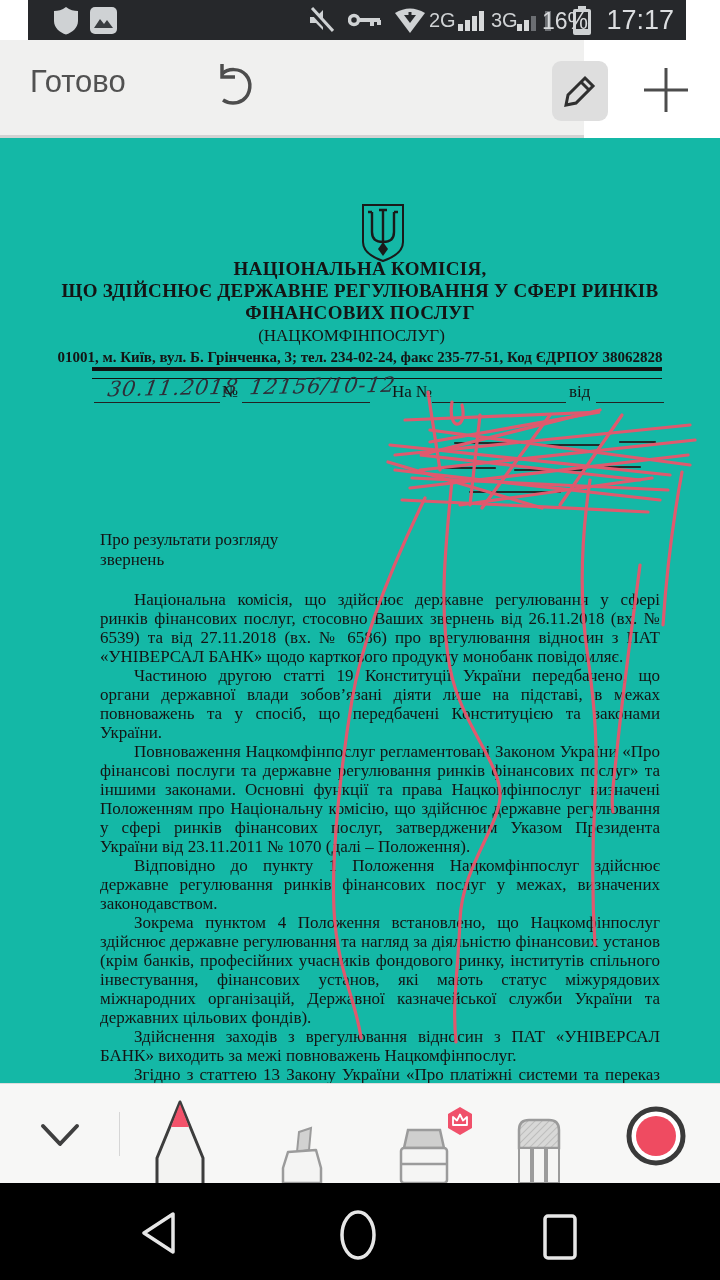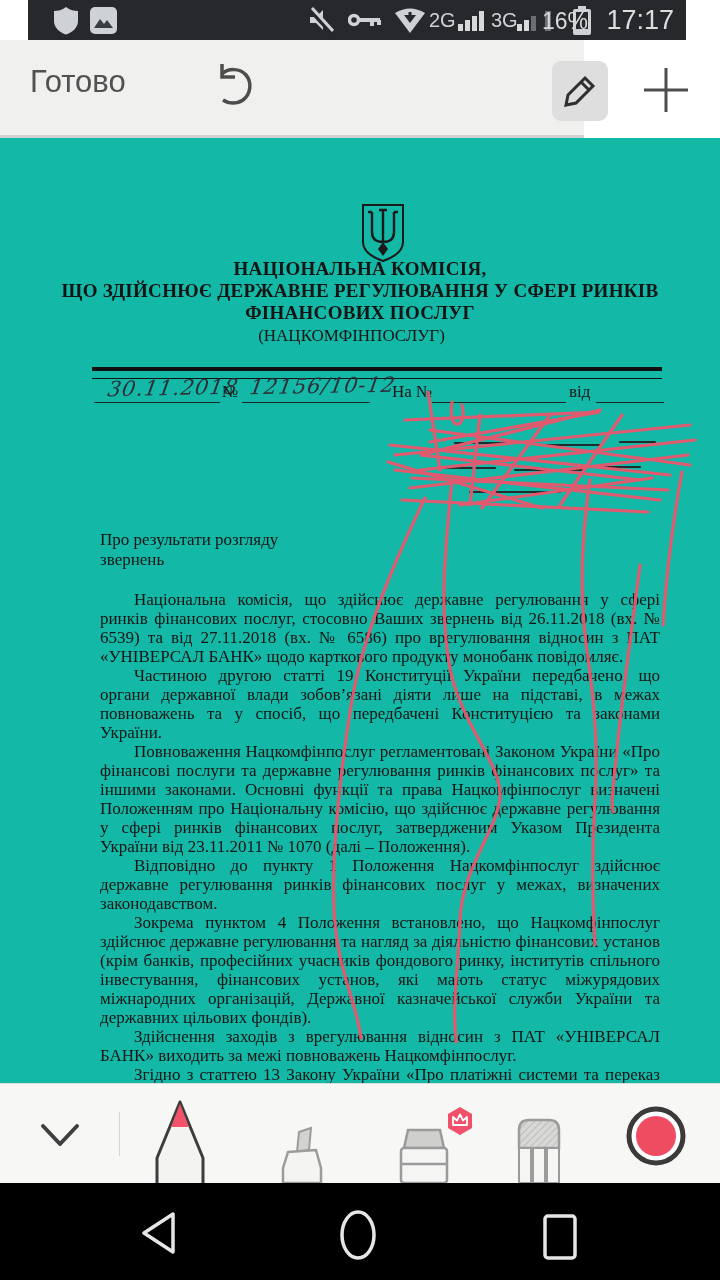--- a/index.html
+++ b/index.html
@@ -120,20 +120,21 @@
   <svg class="abs" style="left:362px;top:66px" width="42" height="58" viewBox="0 0 42 58">
     <path d="M1 1 H41 V38 Q41 50 21 57 Q1 50 1 38 Z" fill="none" stroke="#1a1a1a" stroke-width="2"></path>
     <path d="M21 6 V38 M10 8 V28 Q10 38 21 38 M32 8 V28 Q32 38 21 38 M10 8 H6 M32 8 H36 M17 6 H25" fill="none" stroke="#1a1a1a" stroke-width="2.4"></path>
     <path d="M21 38 L16 45 L21 52 L26 45 Z" fill="#1a1a1a"></path>
   </svg>
 
   <div class="abs hdr" style="top:120px">НАЦІОНАЛЬНА КОМІСІЯ,</div>
   <div class="abs hdr" style="top:142px">ЩО ЗДІЙСНЮЄ ДЕРЖАВНЕ РЕГУЛЮВАННЯ У СФЕРІ РИНКІВ</div>
   <div class="abs hdr" style="top:164px">ФІНАНСОВИХ ПОСЛУГ</div>
   <div class="abs hdr-sub" style="top:188px">(НАЦКОМФІНПОСЛУГ)</div>
+  <div class="abs hdr-addr" style="top:211px">01001, м. Київ, вул. Б. Грінченка, 3; тел. 234-02-24, факс 235-77-51, Код ЄДРПОУ 38062828</div>
   <div class="abs rule"></div>
 
   <span class="abs hw" style="left:108px;top:238px">30.11.2018</span>
   <div class="abs uline" style="left:94px;top:264px;width:126px"></div>
   <span class="abs ref-label" style="left:222px;top:244px">№</span>
   <span class="abs hw" style="left:250px;top:236px">12156/10-12</span>
   <div class="abs uline" style="left:242px;top:264px;width:128px"></div>
   <span class="abs ref-label" style="left:392px;top:244px">На №</span>
   <div class="abs uline" style="left:432px;top:264px;width:134px"></div>
   <span class="abs ref-label" style="left:569px;top:244px">від</span>

